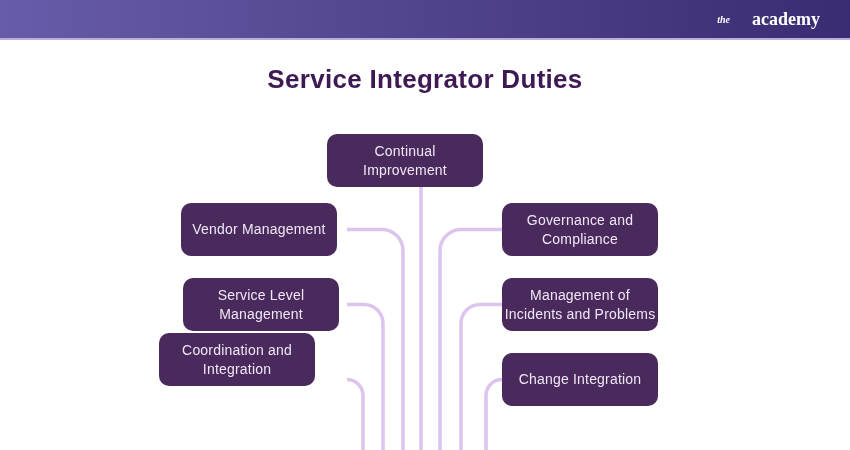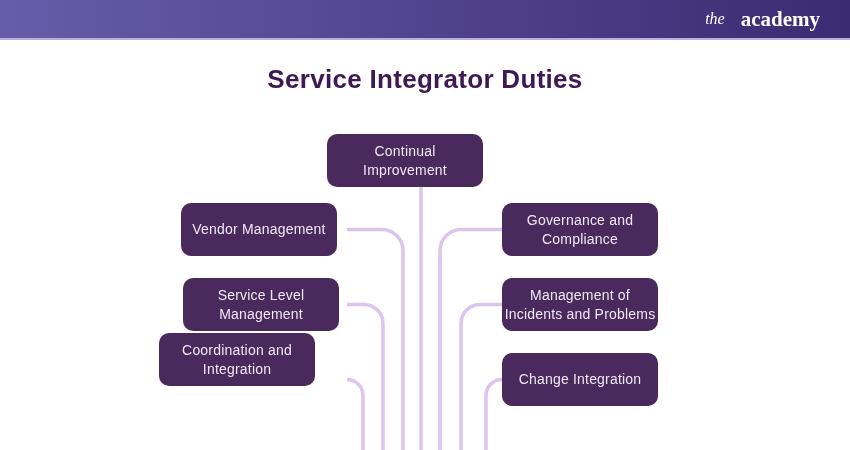--- a/index.html
+++ b/index.html
@@ -29,30 +29,32 @@
     top: 0;
     height: 38px;
     display: flex;
     align-items: center;
     color: #ffffff;
     font-family: "Liberation Serif", serif;
     white-space: nowrap;
   }
   .logo .the {
     font-style: italic;
-    font-size: 16px;
-    margin-right: 16px;
+    font-size: 10px;
+    margin-right: 2px;
+    font-weight: bold;
   }
   .logo .knowledge {
     font-size: 18px;
     font-weight: 400;
   }
   .logo .academy {
-    font-size: 21px;
+    font-size: 18px;
     font-weight: 700;
+    margin-left: 20px;
   }
   .page-title {
     position: absolute;
     top: 64px;
     left: 0;
     width: 850px;
     text-align: center;
     font-size: 26px;
     font-weight: 700;
     letter-spacing: 0.3px;

